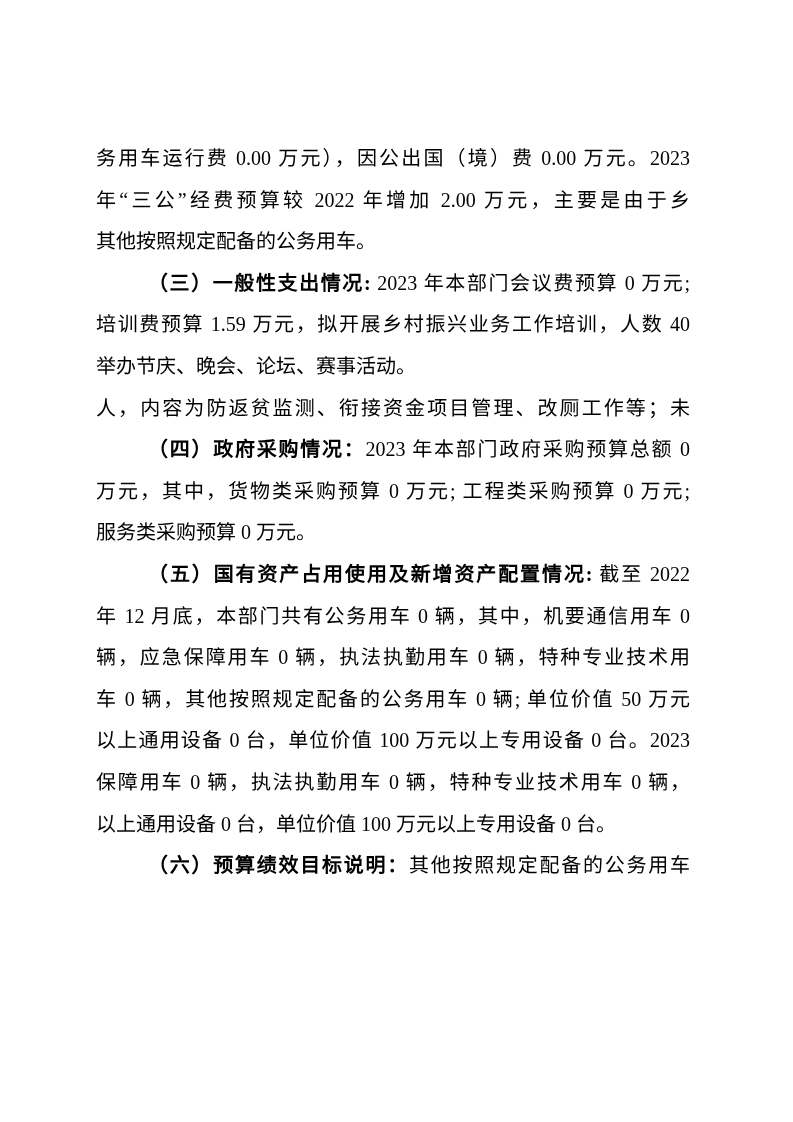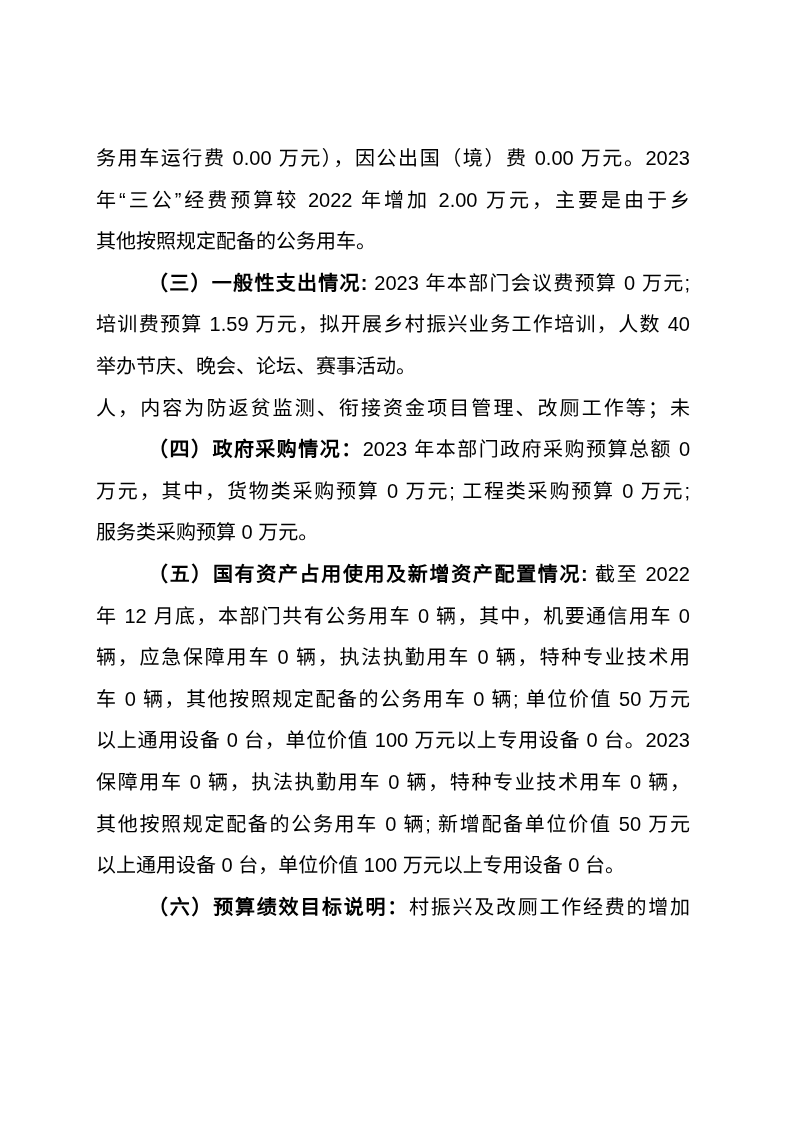--- a/index.html
+++ b/index.html
@@ -6,21 +6,21 @@
     margin: 0;
     padding: 0;
     background: #ffffff;
   }
   .page {
     position: relative;
     width: 793px;
     height: 1122px;
     background: #ffffff;
     color: #000000;
-    font-family: Liberation Sans, sans-serif;
+    font-family: Liberation Serif, serif;
     overflow: hidden;
   }
   .content {
     position: absolute;
     left: 96px;
     top: 138px;
     width: 594px;
   }
   .paragraph {
     margin: 0;
@@ -67,20 +67,19 @@
         <div class="line"><span class="seg">万元，其中，货物类采购预算 0 万元; 工程类采购预算 0 万元;</span></div>
         <div class="line last"><span class="seg">服务类采购预算 0 万元。</span></div>
       </div>
       <div class="paragraph">
         <div class="line indent"><span class="seg bold">（五）国有资产占用使用及新增资产配置情况:</span><span class="seg"> 截至 2022</span></div>
         <div class="line"><span class="seg">年 12 月底，本部门共有公务用车 0 辆，其中，机要通信用车 0</span></div>
         <div class="line"><span class="seg">辆，应急保障用车 0 辆，执法执勤用车 0 辆，特种专业技术用</span></div>
         <div class="line"><span class="seg">车 0 辆，其他按照规定配备的公务用车 0 辆; 单位价值 50 万元</span></div>
         <div class="line"><span class="seg">以上通用设备 0 台，单位价值 100 万元以上专用设备 0 台。2023</span></div>
         <div class="line"><span class="seg">保障用车 0 辆，执法执勤用车 0 辆，特种专业技术用车 0 辆，</span></div>
-        <div class="line"><span class="seg">其他按照规定配备的公务用车 0 辆; 新增配备单位价值 50 万元</span></div>
         <div class="line last"><span class="seg">以上通用设备 0 台，单位价值 100 万元以上专用设备 0 台。</span></div>
       </div>
       <div class="paragraph">
-        <div class="line indent"><span class="seg bold">（六）预算绩效目标说明：</span><span class="seg">村振兴及改厕工作经费的增加</span></div>
+        <div class="line indent"><span class="seg bold">（六）预算绩效目标说明：</span><span class="seg">其他按照规定配备的公务用车</span></div>
       </div>
     </div>
 </div>
 
 </body></html>

